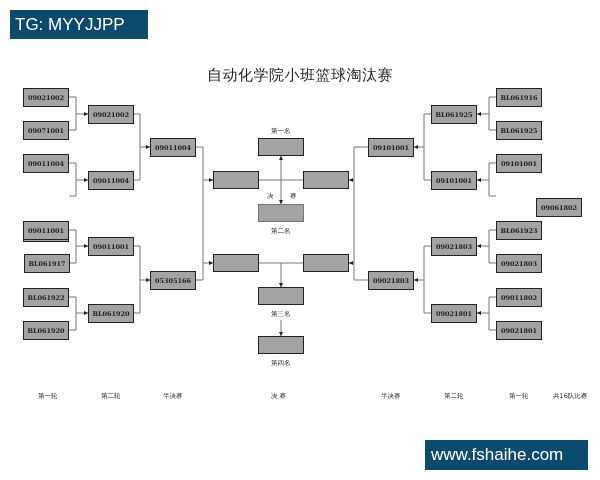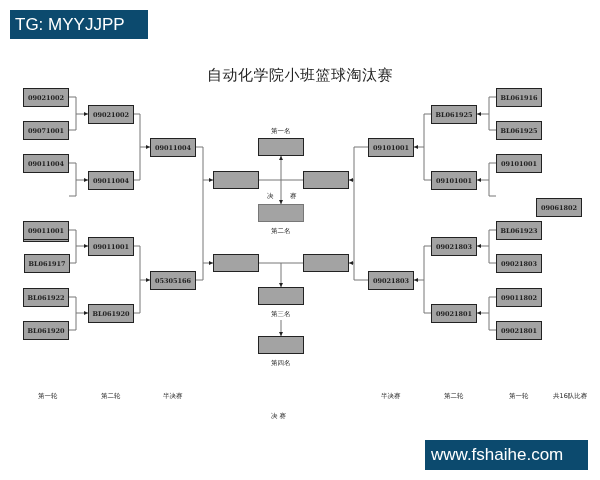--- a/index.html
+++ b/index.html
@@ -154,19 +154,19 @@
 
 <div class="box bc" style="left:258px;top:287px;"></div>
 <div class="lbl" style="left:271px;top:310px;">第三名</div>
 
 <div class="box bc" style="left:258px;top:336px;"></div>
 <div class="lbl" style="left:271px;top:359px;">第四名</div>
 
 <div class="lbl" style="left:38px;top:392px;">第一轮</div>
 <div class="lbl" style="left:101px;top:392px;">第二轮</div>
 <div class="lbl" style="left:163px;top:392px;">半决赛</div>
-<div class="lbl" style="left:271px;top:392px;margin-top:20px;">决 赛</div>
+<div class="lbl" style="left:271px;top:392px;">决 赛</div>
 <div class="lbl" style="left:381px;top:392px;">半决赛</div>
 <div class="lbl" style="left:444px;top:392px;">第二轮</div>
 <div class="lbl" style="left:509px;top:392px;">第一轮</div>
 <div class="lbl" style="left:553px;top:392px;">共16队比赛</div>
 
 <div class="watermark wm-br">www.fshaihe.com</div>
 
 </body></html>

